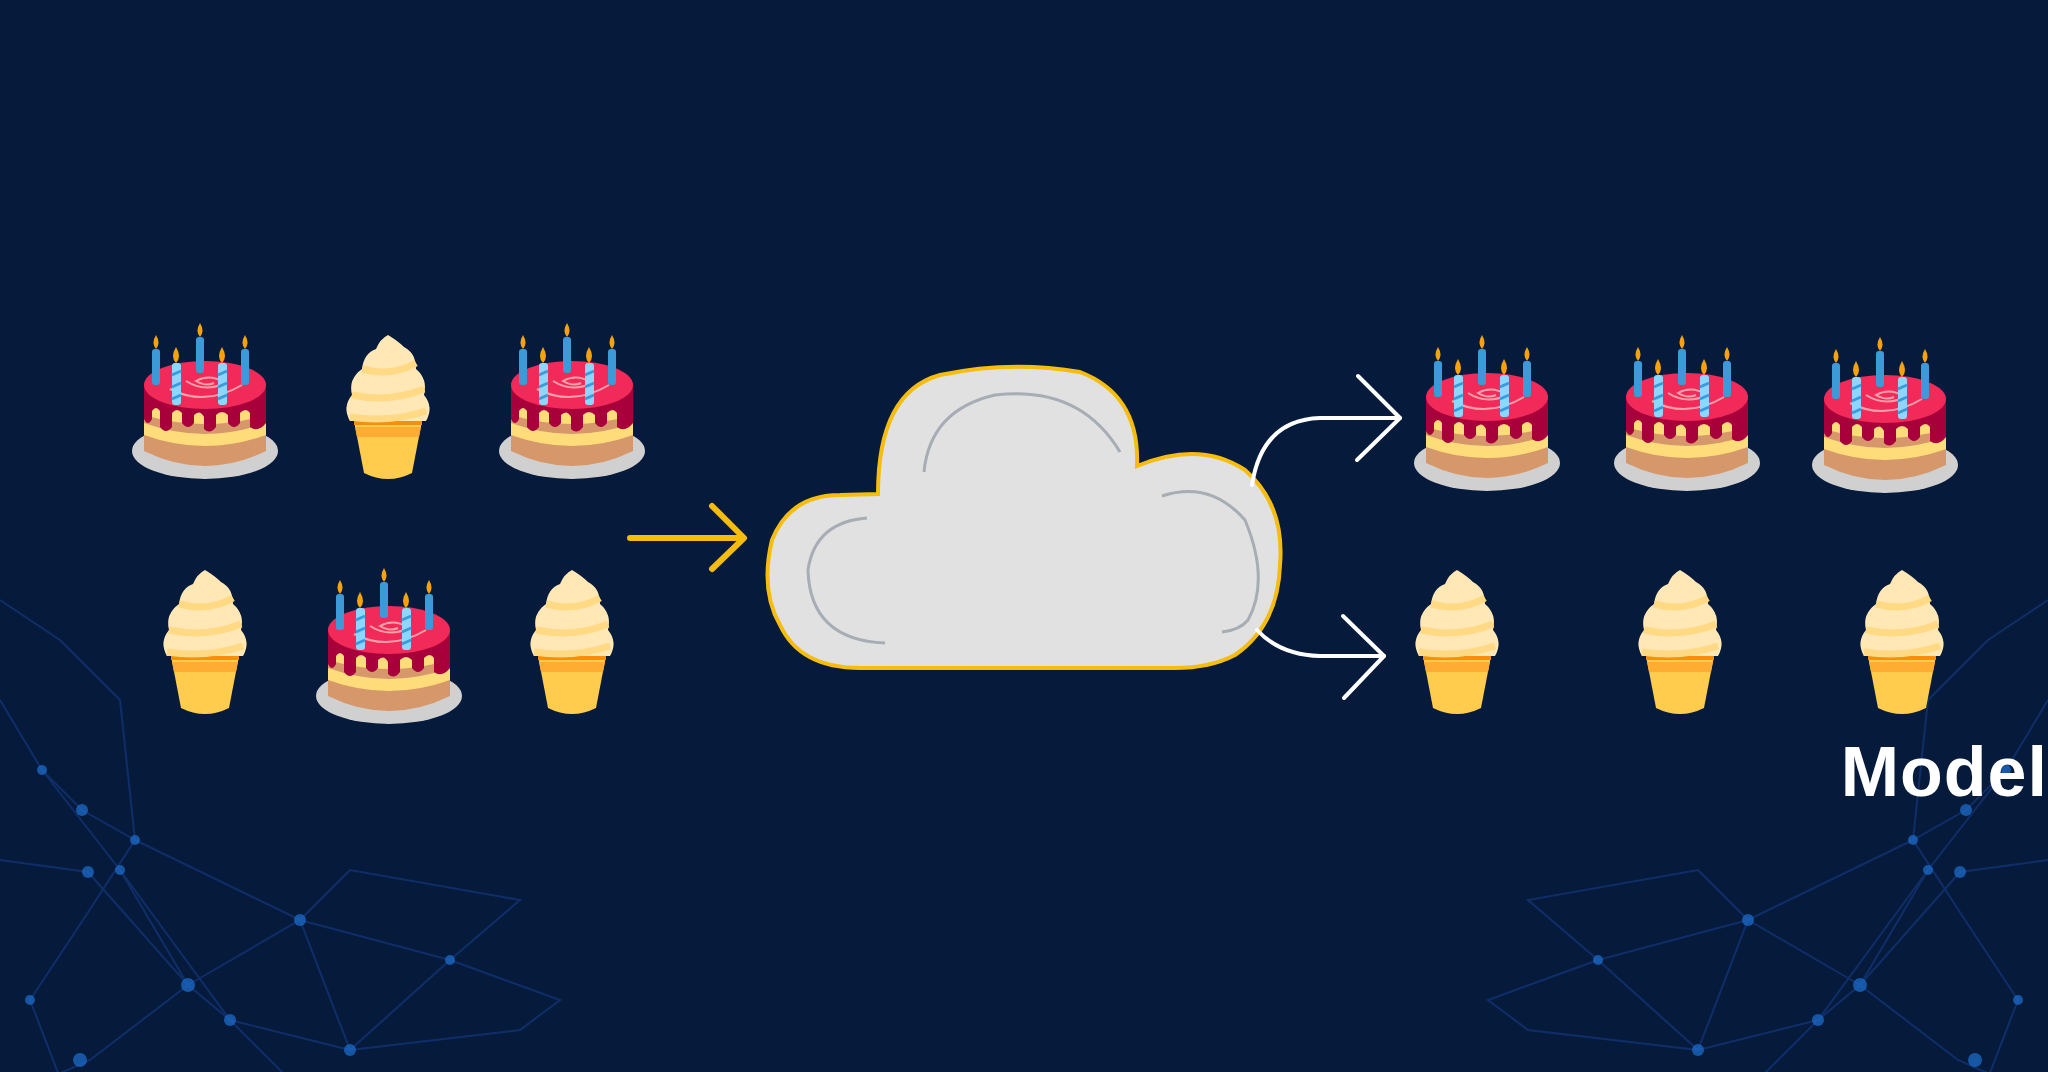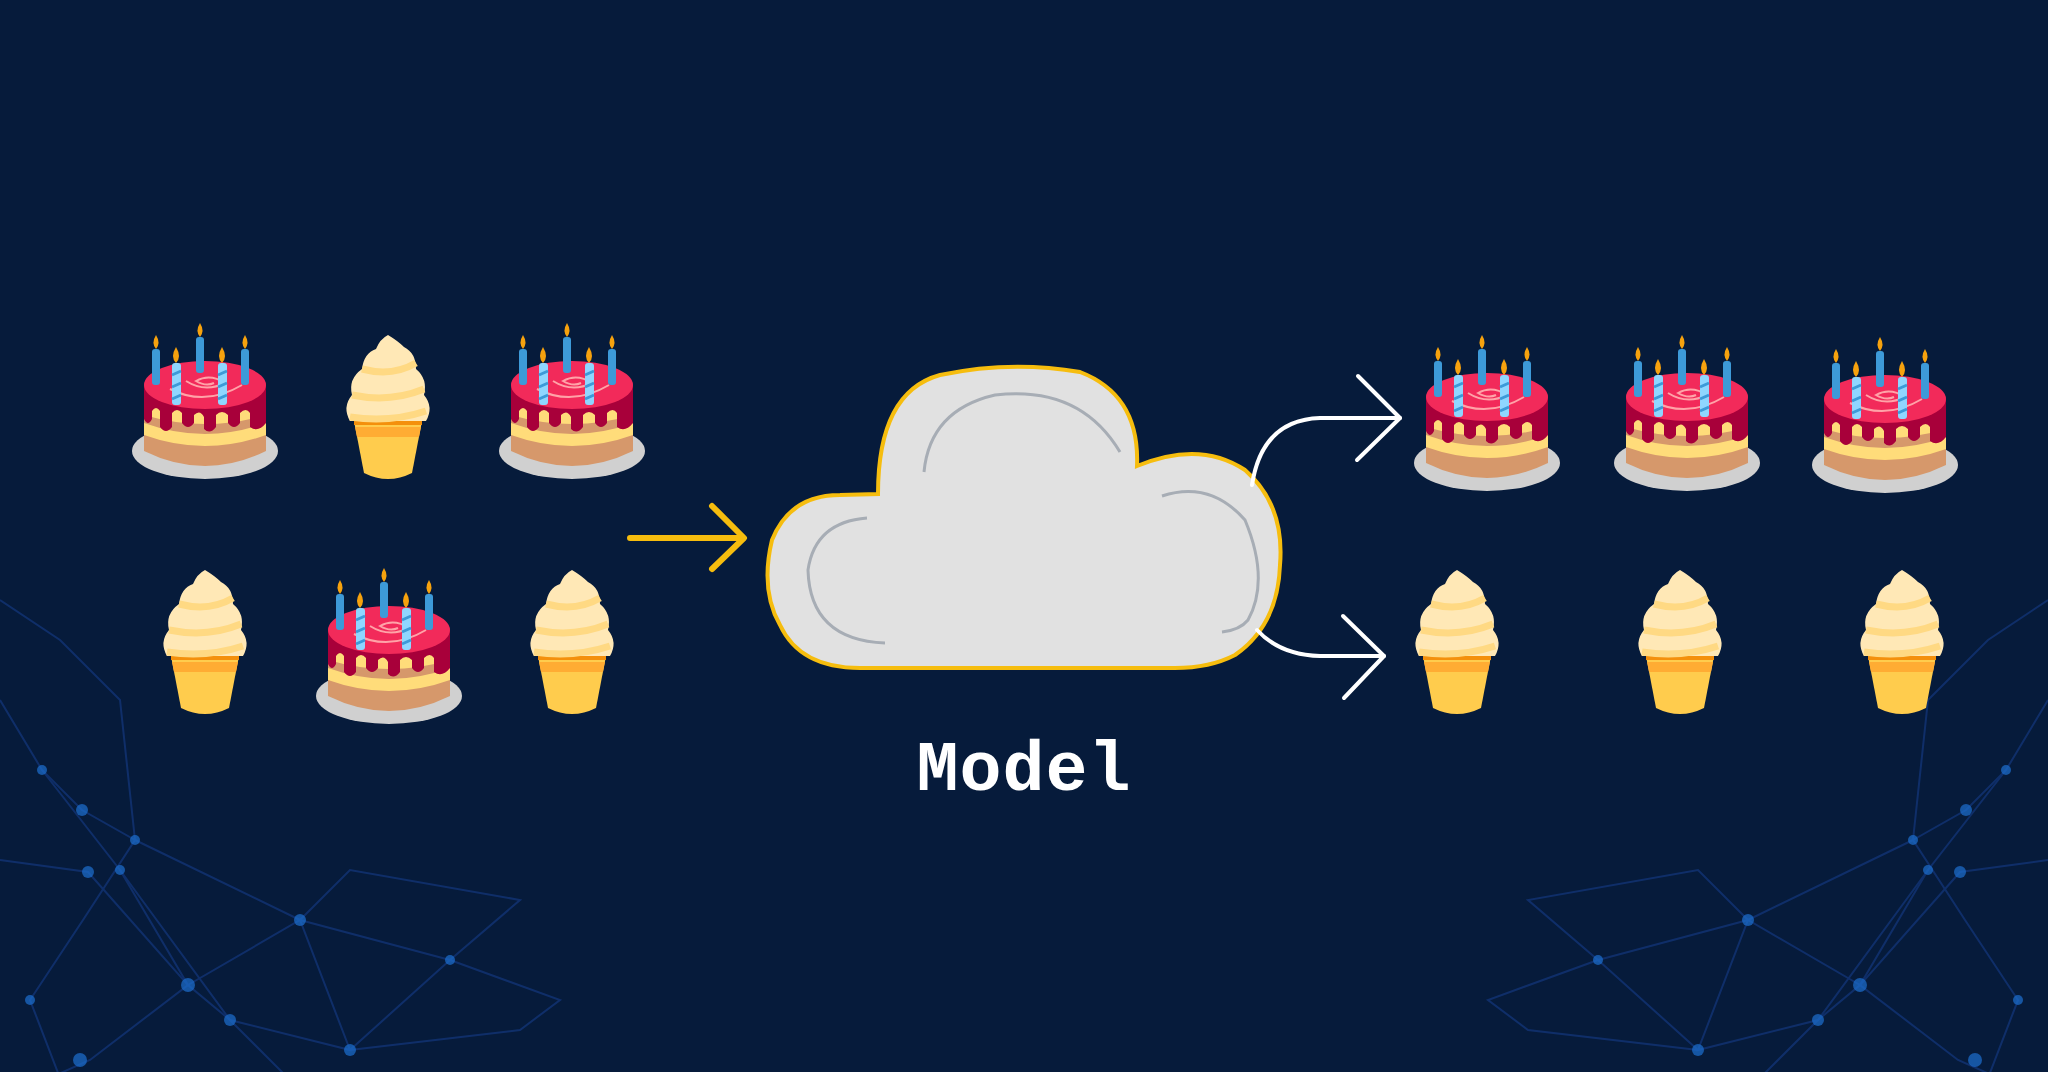--- a/index.html
+++ b/index.html
@@ -8,23 +8,23 @@
     background: #061b3b; position: relative;
     font-family: "DejaVu Sans", sans-serif;
   }
   .stage { position: absolute; left: 0; top: 0; width: 2048px; height: 1072px; }
   .net { position: absolute; left: 0; top: 0; }
   .item { position: absolute; }
   .cake { width: 150px; height: 160px; }
   .icecream { width: 92px; height: 148px; }
   .label {
     position: absolute; left: 0; width: 2048px; top: 732px;
-    text-align: center; color: #ffffff; font-weight: bold;
+    text-align: right; color: #ffffff; font-weight: bold;
     font-size: 70px; letter-spacing: 1px;
-    font-family: Liberation Mono, monospace;
+    font-family: Liberation Sans, sans-serif;
   }
 </style>
 </head>
 <body>
 
 <svg width="0" height="0" style="position:absolute">
   <defs>
     <symbol id="cake-sym" viewBox="0 0 150 160">
       <ellipse cx="75" cy="128" rx="73" ry="28" fill="#d0d0d0"></ellipse>
       <path d="M14 74 L14 128 Q75 158 136 128 L136 74 Z" fill="#d6986b"></path>

